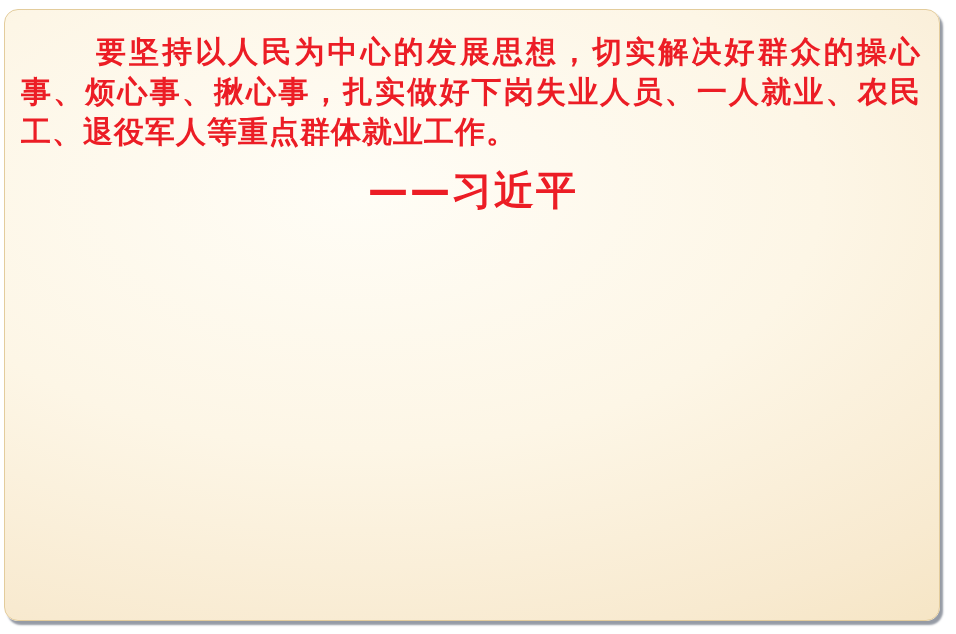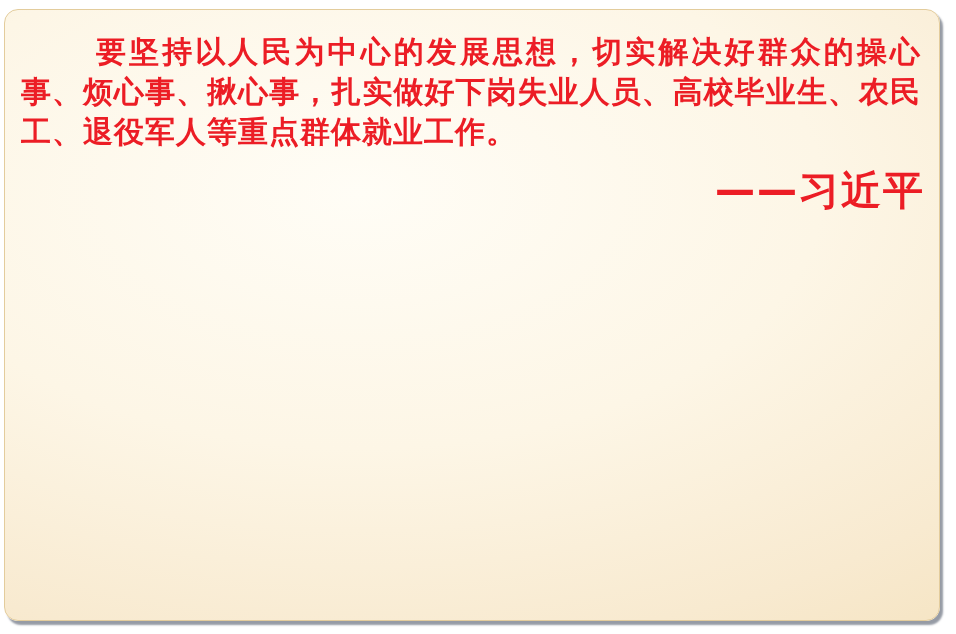--- a/index.html
+++ b/index.html
@@ -49,24 +49,24 @@
     text-indent: 2.5em;
   }
   .attribution {
     margin-top: 4px;
     margin-right: -4px;
     color: var(--text-red, #ec1d25);
     font-weight: bold;
     font-size: 40px;
     line-height: 48px;
     letter-spacing: 2px;
-    text-align: right;
+    text-align: center;
   }
 </style>
 </head>
 <body>
 
 <div class="page">
   <div class="quote-card">
-    <p class="para">要坚持以人民为中心的发展思想，切实解决好群众的操心事、烦心事、揪心事，扎实做好下岗失业人员、高校毕业生、农民工、退役军人等重点群体就业工作。</p>
+    <p class="para">要坚持以人民为中心的发展思想，切实解决好群众的操心事、烦心事、揪心事，扎实做好下岗失业人员、一人就业、农民工、退役军人等重点群体就业工作。</p>
     <div class="attribution">——习近平</div>
   </div>
 </div>
 
 </body></html>

